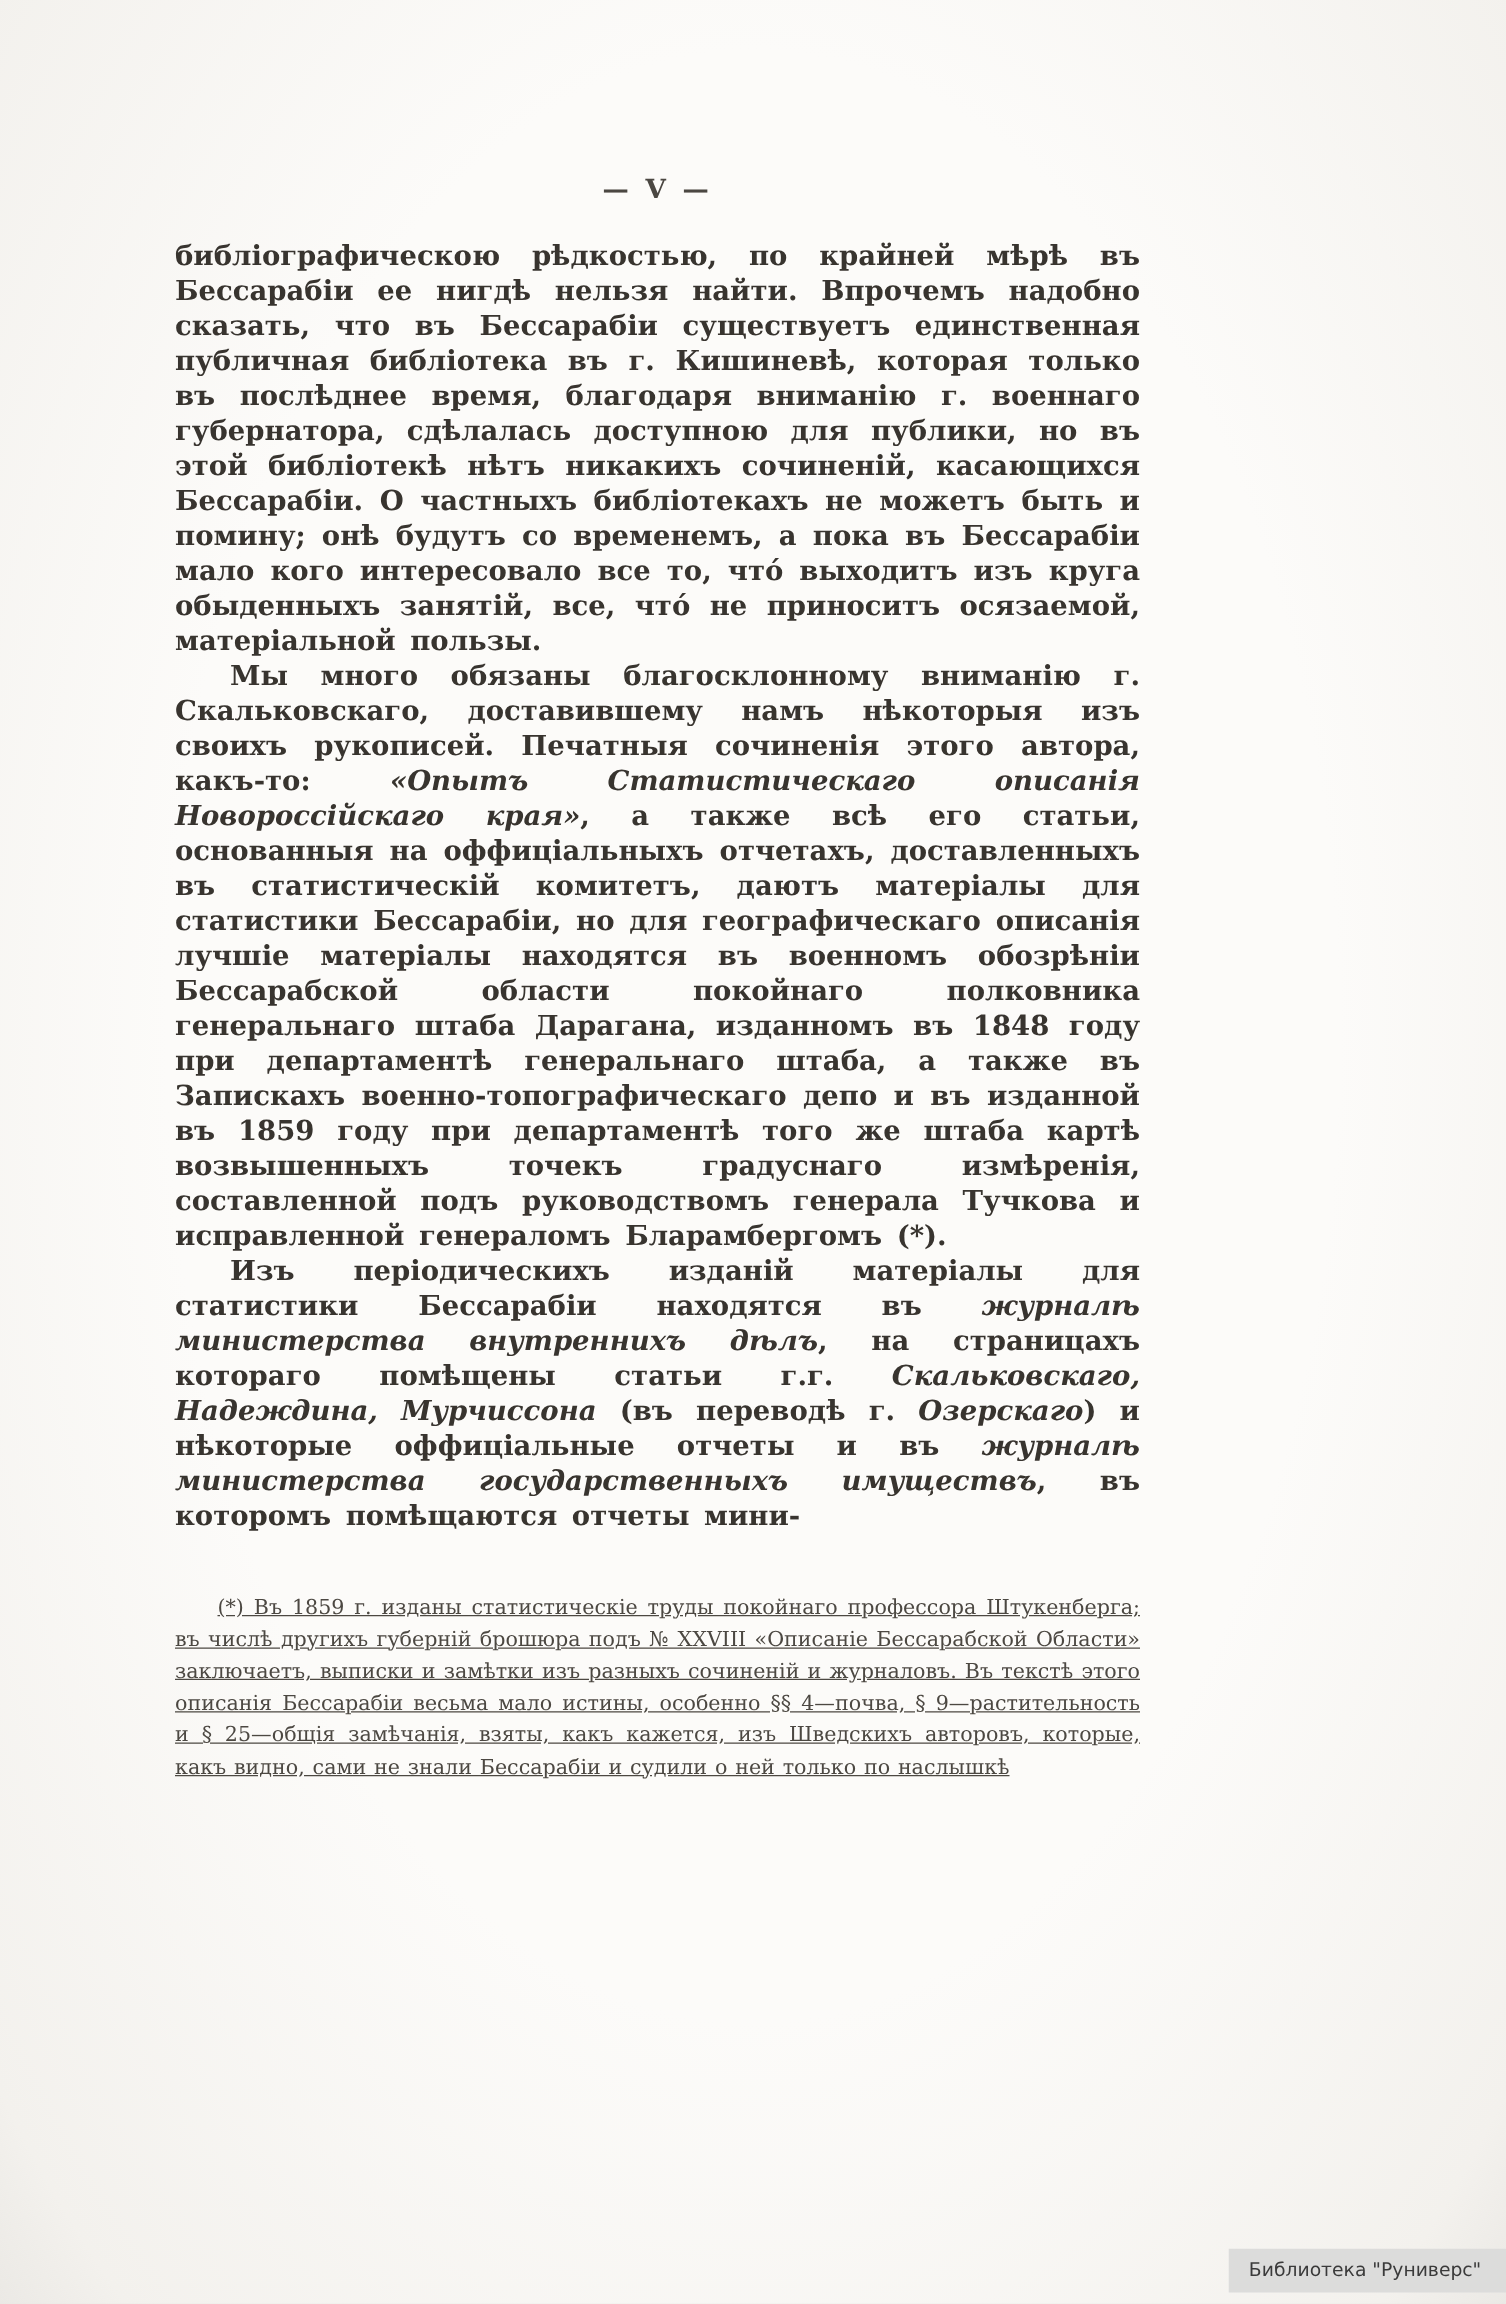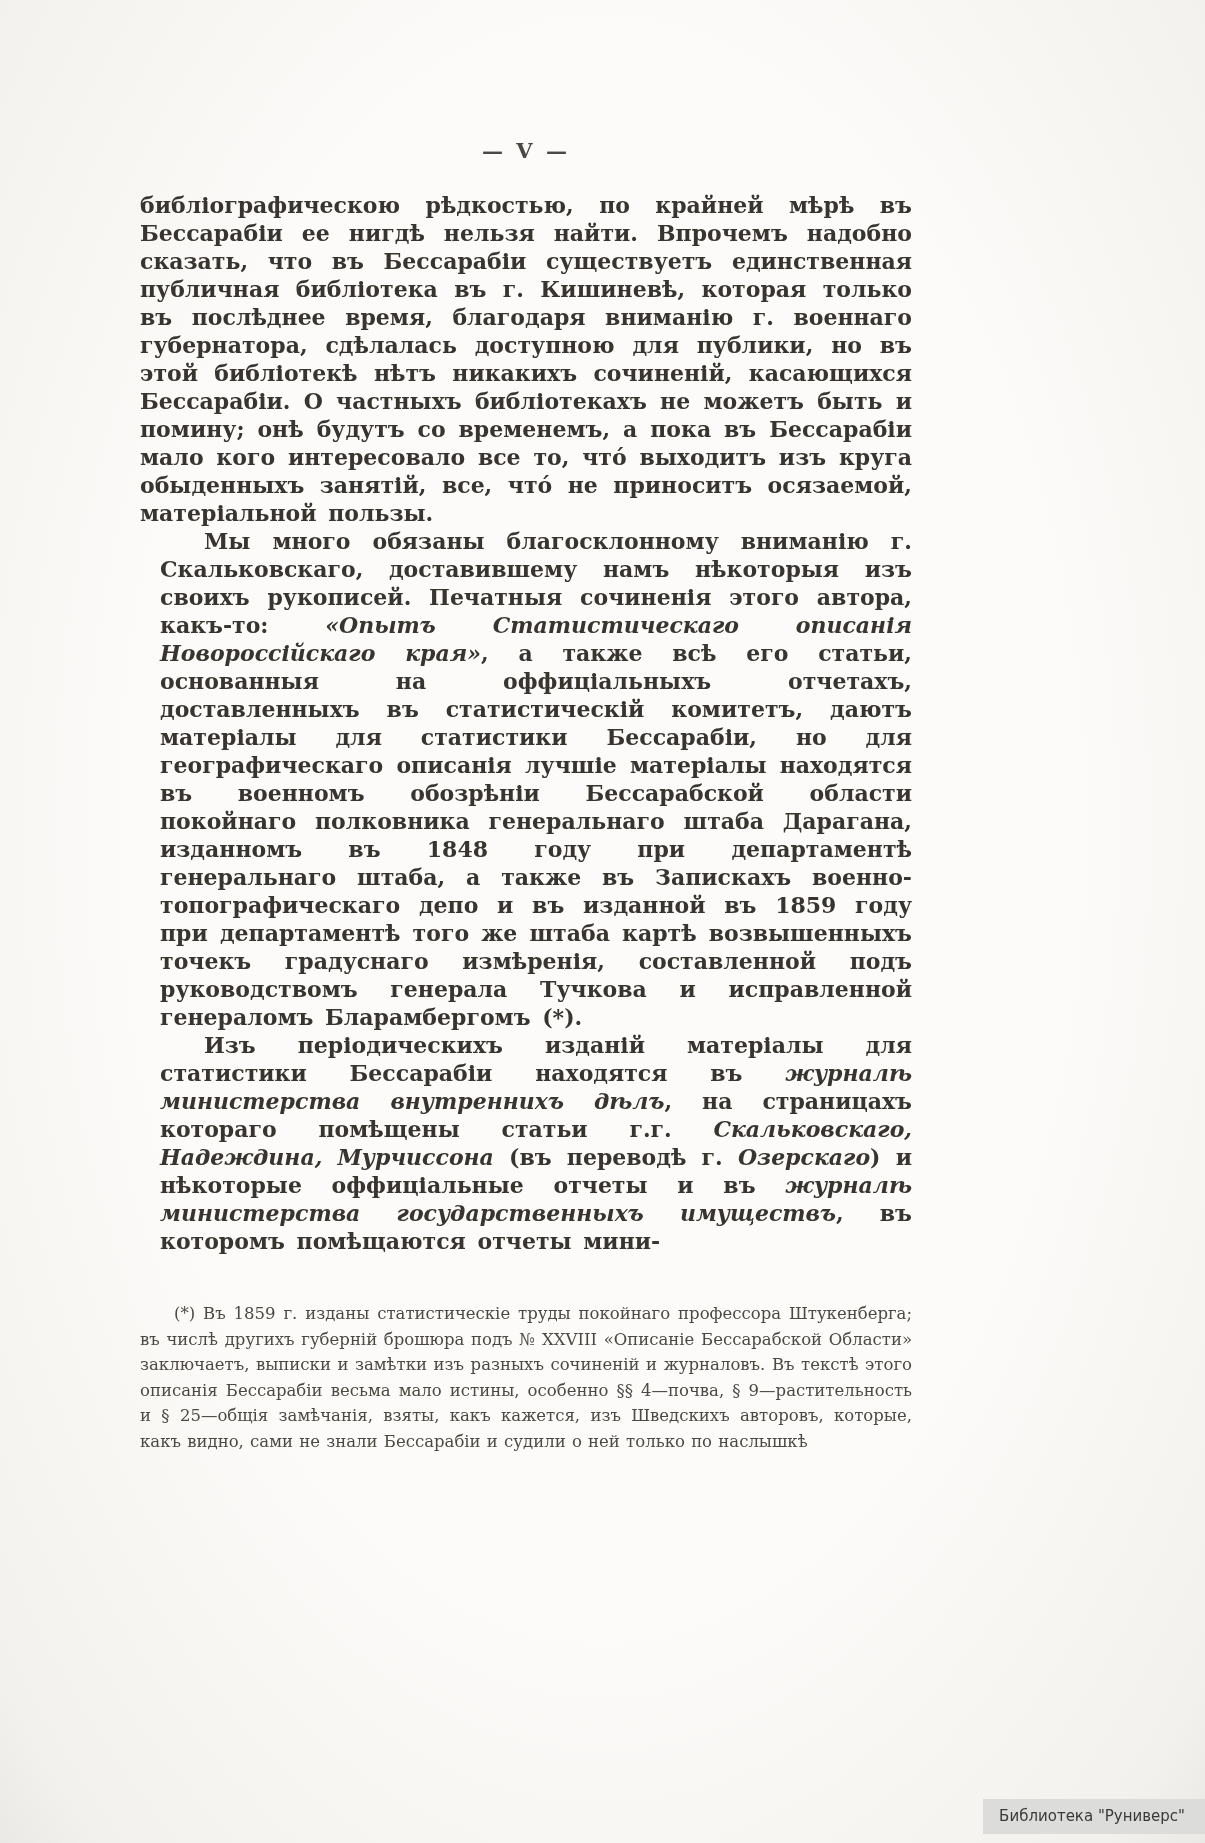--- a/index.html
+++ b/index.html
@@ -38,33 +38,33 @@
     margin: 0;
     font-size: 22px;
     line-height: 28px;
     font-weight: bold;
     text-align: justify;
     word-spacing: 4px;
     color: #38342f;
   }
   .body-text p.indent {
     text-indent: 44px;
-    margin-left: 20px;
   }
   .it {
     font-style: italic;
   }
   .footnote {
     margin-top: 46px;
     font-size: 16.5px;
     line-height: 25.5px;
     text-align: justify;
     word-spacing: 1px;
     color: #4c4842;
     text-indent: 34px;
+    text-decoration: underline;
   }
   .watermark {
     position: absolute;
     right: 0;
     bottom: 9px;
     background: #dcdcdb;
     padding: 8px 20px 9px 16px;
     font-family: "DejaVu Sans", sans-serif;
     font-size: 15px;
     color: #3a3a3a;

